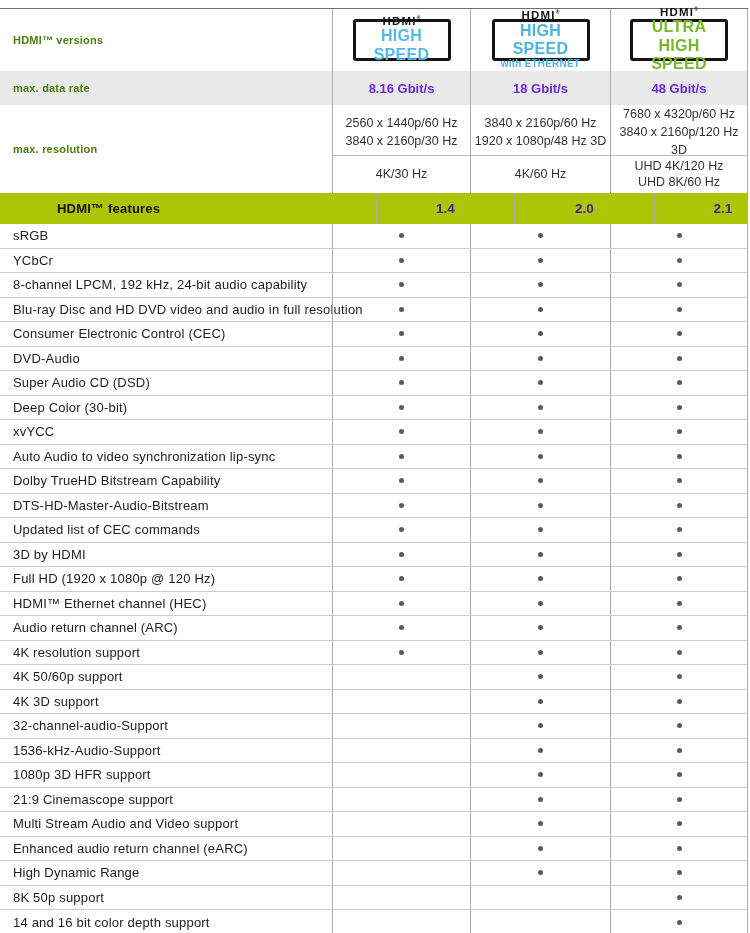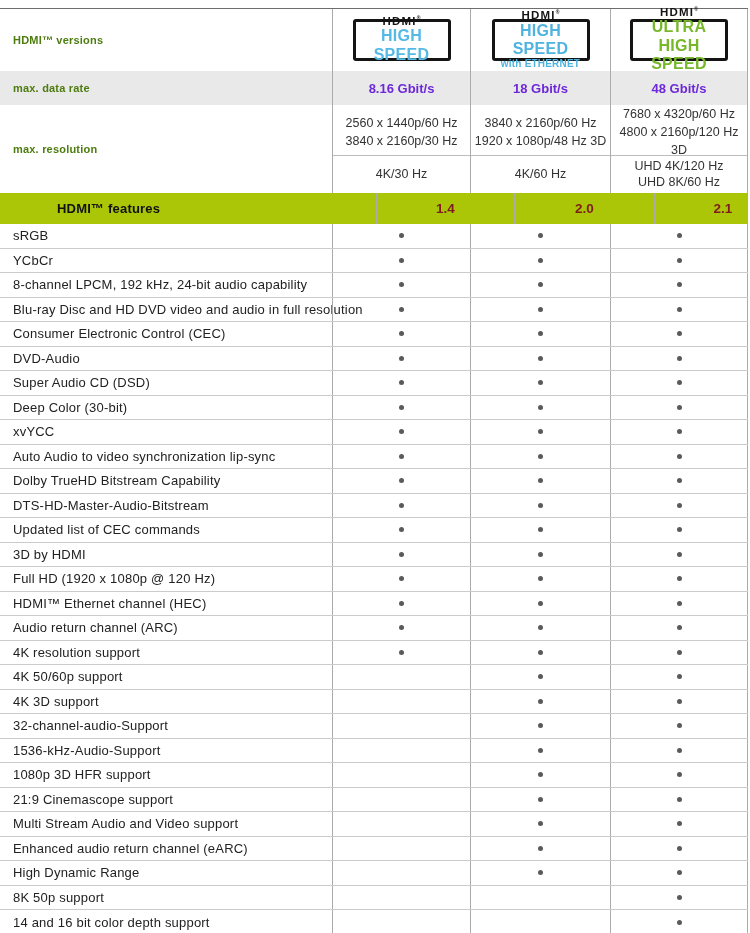--- a/index.html
+++ b/index.html
@@ -41,21 +41,21 @@
   .res-right .sub { display: grid; grid-template-columns: 138px 140px 138px; }
   .res-right .sub1 { height: 50px; }
   .res-right .sub2 { height: 38px; border-top: 1px solid #bdbdbd; }
   .res-cell { flex-direction: column; font-size: 12.5px; color: #333; line-height: 1.45; }
   .sub2 .res-cell { font-size: 12.5px; line-height: 1.25; }
   .res-line { display: block; }
 
   
   .row-features-hdr { height: 31px; }
   .feat-hdr-label { font-size: 13px; font-weight: bold; color: #111; letter-spacing: .2px; }
-  .feat-ver { font-size: 13.5px; font-weight: bold; color: #7f1d1d; }
+  .feat-ver { font-size: 13.5px; font-weight: bold; color: #4c1d95; }
 
   
   .frow { height: 24.5px; border-bottom: 1px solid #cbcbcb; }
   .frow:last-child { border-bottom: none; }
   .f-label { font-size: 13px; color: #222; letter-spacing: .2px; white-space: nowrap; }
   .dot { width: 5px; height: 5px; border-radius: 50%; background: #5a5a5a; display: inline-block; }
 </style>
 </head>
 <body>
 
@@ -111,21 +111,21 @@
         <div class="cell v res-cell">
           <span class="res-line">2560 x 1440p/60 Hz</span>
           <span class="res-line">3840 x 2160p/30 Hz</span>
         </div>
         <div class="cell v res-cell">
           <span class="res-line">3840 x 2160p/60 Hz</span>
           <span class="res-line">1920 x 1080p/48 Hz 3D</span>
         </div>
         <div class="cell v vr res-cell">
           <span class="res-line">7680 x 4320p/60 Hz</span>
-          <span class="res-line">4800 x 2160p/120 Hz 3D</span>
+          <span class="res-line">3840 x 2160p/120 Hz 3D</span>
         </div>
       </div>
       <div class="sub sub2">
         <div class="cell v res-cell">
           <span class="res-line">4K/30 Hz</span>
         </div>
         <div class="cell v res-cell">
           <span class="res-line">4K/60 Hz</span>
         </div>
         <div class="cell v vr res-cell">

